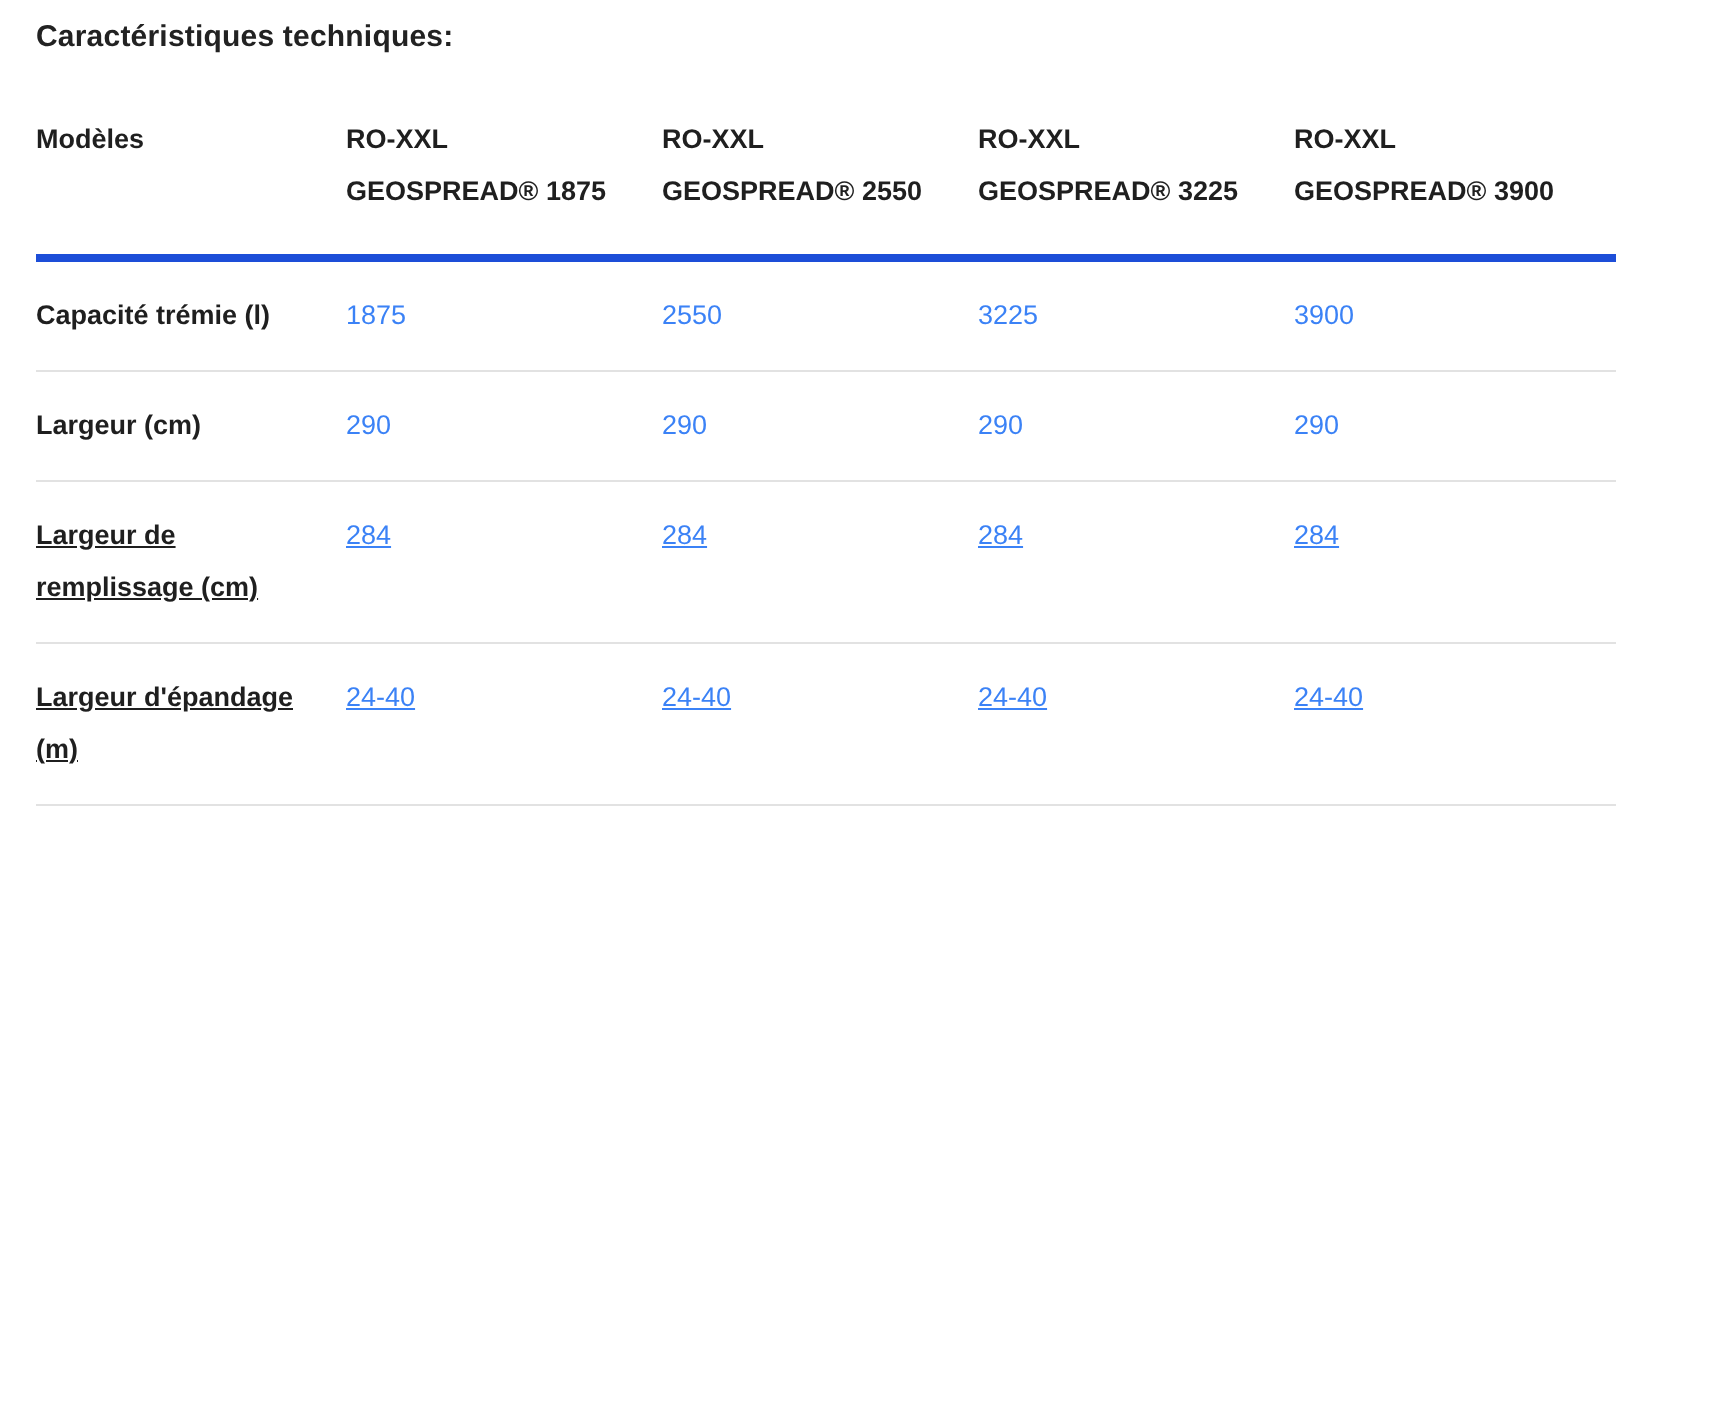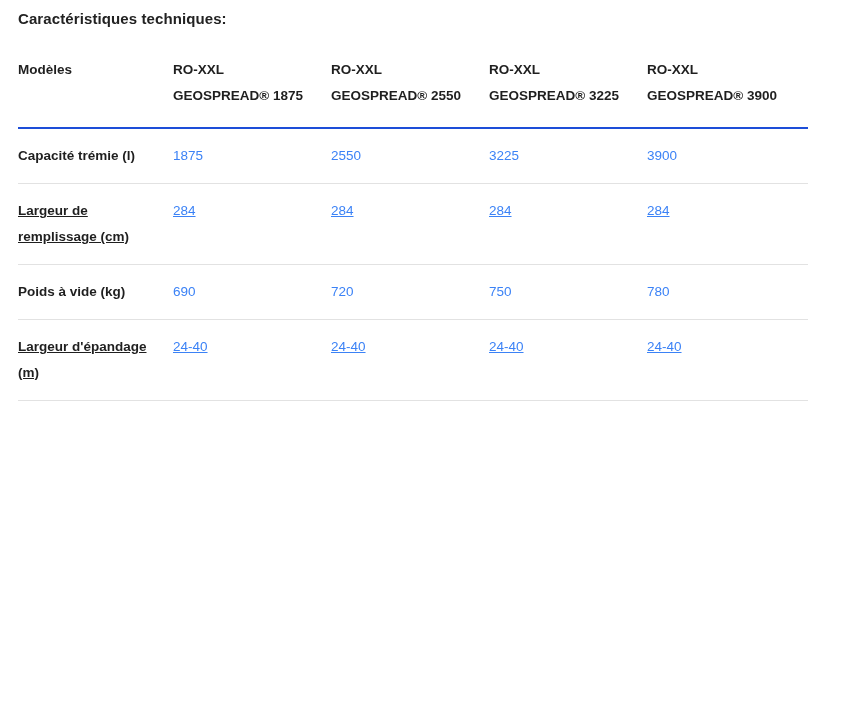--- a/index.html
+++ b/index.html
@@ -49,21 +49,21 @@
     padding: 14px 12px 14px 0;
     border-bottom: 1px solid #e2e2e2;
     color: #3b82f6;
     font-weight: normal;
   }
   table.spec th.rowhead, table.spec th.colhead {
     font-weight: bold;
     color: #1f1f1f;
   }
   table.spec thead th {
-    border-bottom: 2px solid #1d4ed8;
+    border-bottom: 4px solid #1d4ed8;
     padding-top: 10px;
     padding-bottom: 18px;
   }
   table.spec tbody tr:last-child th,
   table.spec tbody tr:last-child td {
     border-bottom: 1px solid #e2e2e2;
   }
   .cell-pad-extra { padding-bottom: 34px; text-decoration: underline; }
 </style>
 </head>
@@ -92,32 +92,32 @@
     </thead>
     <tbody>
       <tr>
         <th class="rowhead">Capacité trémie (l)</th>
         <td>1875</td>
         <td>2550</td>
         <td>3225</td>
         <td>3900</td>
       </tr>
       <tr>
+        <th class="rowhead">Largeur (cm)</th>
+        <td>290</td>
+        <td>290</td>
+        <td>290</td>
+        <td>290</td>
+      </tr>
+      <tr>
         <th class="rowhead cell-pad-extra">Largeur de remplissage (cm)</th>
         <td class="cell-pad-extra">284</td>
         <td class="cell-pad-extra">284</td>
         <td class="cell-pad-extra">284</td>
         <td class="cell-pad-extra">284</td>
-      </tr>
-      <tr>
-        <th class="rowhead">Poids à vide (kg)</th>
-        <td>690</td>
-        <td>720</td>
-        <td>750</td>
-        <td>780</td>
       </tr>
       <tr>
         <th class="rowhead cell-pad-extra">Largeur d'épandage (m)</th>
         <td class="cell-pad-extra">24-40</td>
         <td class="cell-pad-extra">24-40</td>
         <td class="cell-pad-extra">24-40</td>
         <td class="cell-pad-extra">24-40</td>
       </tr>
     </tbody>
   </table>

